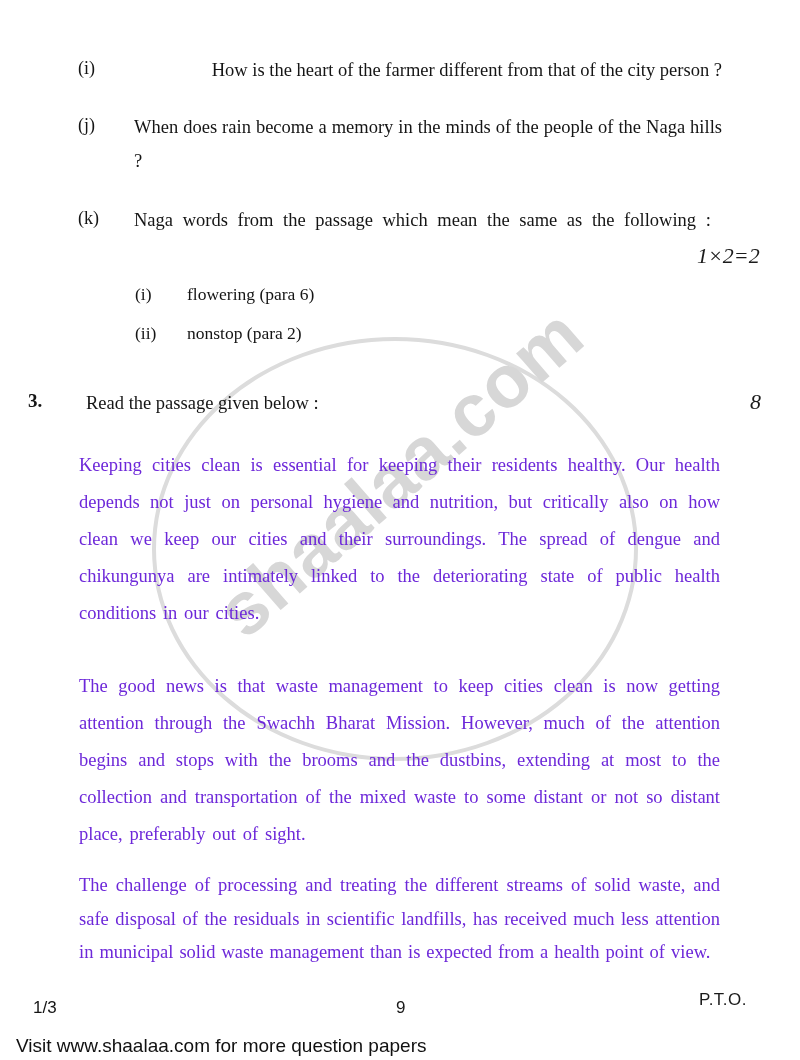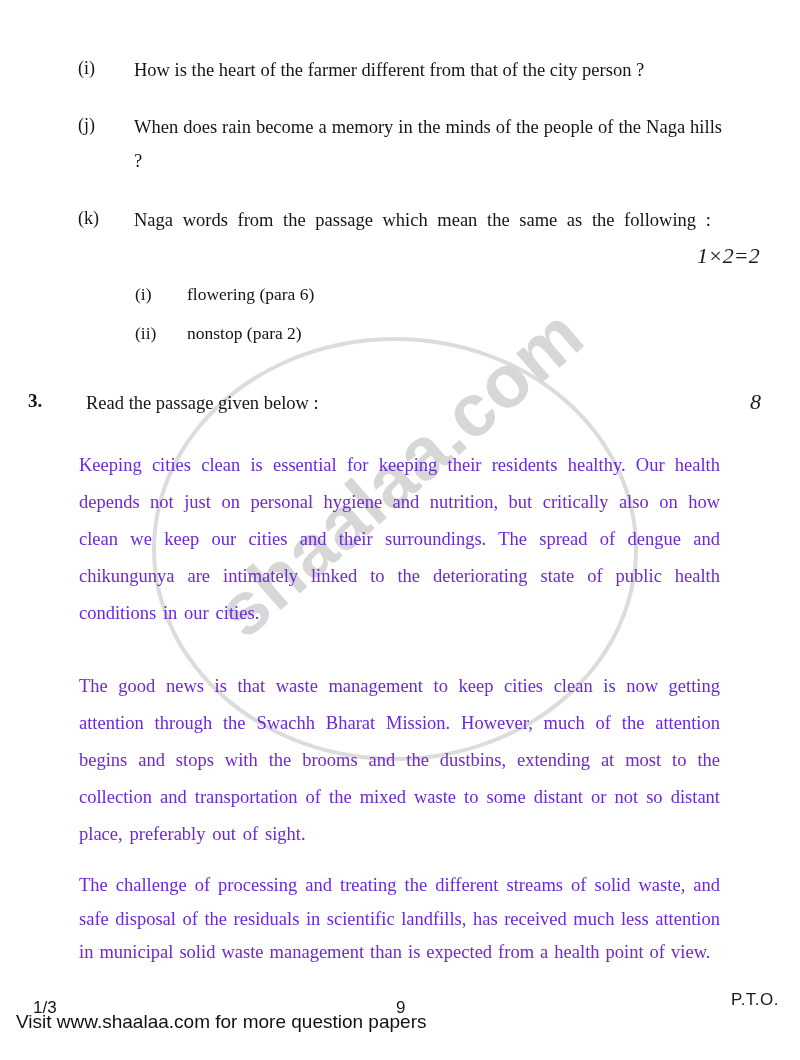--- a/index.html
+++ b/index.html
@@ -128,21 +128,21 @@
   .footer-pto {
     position: absolute;
     font-family: "Liberation Sans", "DejaVu Sans", sans-serif;
     font-size: 17px;
     letter-spacing: 0.5px;
     color: #1a1a1a;
   }
   .overlay-banner {
     position: absolute;
     left: 16px;
-    top: 1011px;
+    top: 1035px;
     font-family: "Liberation Sans", "DejaVu Sans", sans-serif;
     font-size: 19px;
     color: #111111;
     white-space: nowrap;
     z-index: 5;
   }
   .overlay-pageno {
     position: absolute;
     left: 33px;
     top: 998px;
@@ -159,21 +159,21 @@
 
   <div class="watermark-layer">
     <div class="wm-circle"></div>
     <div class="wm-text">shaalaa.com</div>
   </div>
 
   <div class="content">
 
     <div class="q-row" style="left:78px; top:53px; width:650px;">
       <div class="q-label">(i)</div>
-      <div class="q-body" style="width:588px;">How is the heart of the farmer different from that of the city person ?</div>
+      <div class="q-body" style="width:588px;text-align:right;">How is the heart of the farmer different from that of the city person ?</div>
     </div>
 
     <div class="q-row" style="left:78px; top:110px; width:650px;">
       <div class="q-label">(j)</div>
       <div class="q-body justify" style="width:588px;">When does rain become a memory in the minds of the people of the Naga hills ?</div>
     </div>
 
     <div class="q-row" style="left:78px; top:203px; width:650px;">
       <div class="q-label">(k)</div>
       <div class="q-body justify" style="width:588px; word-spacing:5px;">Naga words from the passage which mean the same as the following :</div>
@@ -197,20 +197,20 @@
     <div class="marks" style="left:750px; top:389px;">8</div>
 
     <div class="para" style="left:79px; top:447px; width:641px; word-spacing:2.2px;">Keeping cities clean is essential for keeping their residents healthy. Our health depends not just on personal hygiene and nutrition, but critically also on how clean we keep our cities and their surroundings. The spread of dengue and  chikungunya are intimately linked to the deteriorating state of public health conditions in our cities.</div>
 
     <div class="para" style="left:79px; top:668px; width:641px; word-spacing:2.2px;">The good news is that waste management to keep cities clean is now getting attention through the Swachh Bharat Mission. However, much of the attention begins and stops with the brooms and the dustbins, extending at most to the collection and transportation of the mixed waste to some distant or not so distant place, preferably out of sight.</div>
 
     <div class="para" style="left:79px; top:869px; width:641px; line-height:33.5px; word-spacing:1.4px;">The challenge of processing and treating the different streams of solid waste, and safe disposal of the residuals in scientific landfills, has received much less attention in municipal solid waste management than is expected from a health point of view.</div>
 
     <div class="footer-num" style="left:396px; top:998px;">9</div>
 
-    <div class="footer-pto" style="left:699px; top:990px;margin-left:32px;">P.T.O.</div>
+    <div class="footer-pto" style="left:699px; top:990px;">P.T.O.</div>
 
   </div>
 
   <div class="overlay-pageno">1/3</div>
   <div class="overlay-banner">Visit www.shaalaa.com for more question papers</div>
 
 </div>
 
 </body></html>

